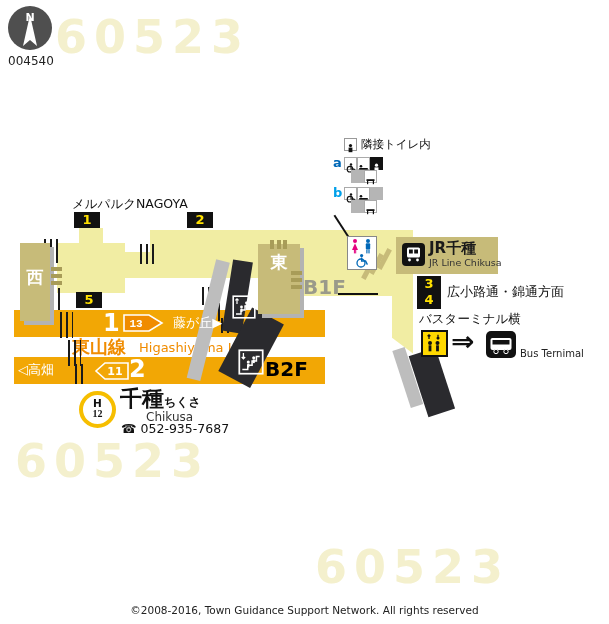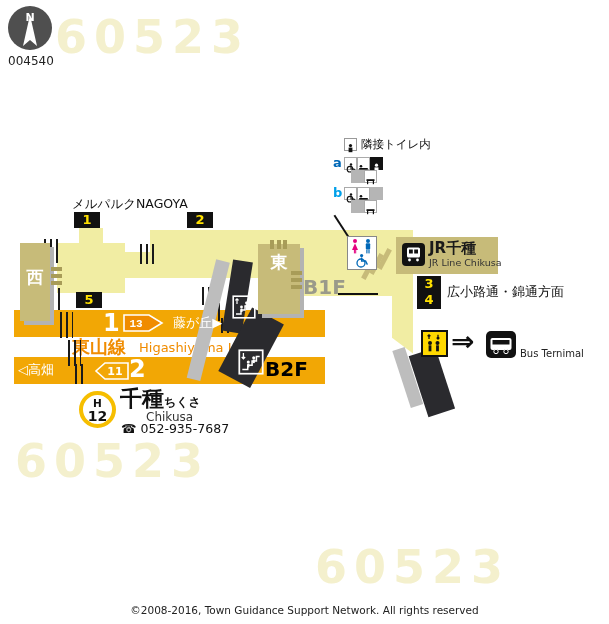--- a/index.html
+++ b/index.html
@@ -104,21 +104,21 @@
   .ca1{left:344px;top:157px;} .ca2{left:357px;top:157px;} .ca3{left:370px;top:157px;}
   .ca4{left:351px;top:170px;} .ca5{left:364px;top:170px;}
   .cb1{left:344px;top:187px;} .cb2{left:357px;top:187px;} .cb3{left:370px;top:187px;}
   .cb4{left:351px;top:200px;} .cb5{left:364px;top:200px;}
   .leader{left:341px;top:213px;width:2px;height:28px;background:#111;transform:rotate(-33deg);z-index:4;}
   .toilet{left:347px;top:236px;width:30px;height:34px;background:#fff;border:1px solid #888;box-sizing:border-box;z-index:5;}
   
   .st-ring{left:79px;top:391px;width:37px;height:37px;border-radius:50%;border:4.5px solid var(--station_ring);
            background:#fff;box-sizing:border-box;text-align:center;z-index:5;}
   .st-letter{font-size:10.5px;font-weight:bold;line-height:1;margin-top:3px;}
-  .st-num{font-size:14px;font-weight:bold;line-height:1;}
+  .st-num{font-size:10px;font-weight:bold;line-height:1;font-family:Liberation Serif, serif;}
   .st-name{left:120px;top:384px;z-index:5;}
   .st-name .big{font-size:22px;font-weight:bold;}
   .st-name .kana{font-size:12px;font-weight:bold;}
   .st-en{left:122px;top:410px;font-size:12px;color:#333;z-index:5;margin-left:24px;}
   .st-tel{left:121px;top:421px;font-size:12.5px;z-index:5;}
   .footer{left:0;top:604px;width:609px;text-align:center;font-size:10.5px;color:#222;z-index:5;}
 </style>
 </head>
 <body>
 
@@ -243,20 +243,21 @@
       <rect x="7" y="6.5" width="3.8" height="4" fill="#111"></rect>
       <rect x="12.2" y="6.5" width="3.8" height="4" fill="#111"></rect>
       <circle cx="7.5" cy="17" r="1.4" fill="#fff"></circle>
         <circle cx="15.5" cy="17" r="1.4" fill="#fff"></circle>
     </svg>
   </div>
   <div class="abs jr-name">JR千種</div>
   <div class="abs jr-en">JR Line Chikusa</div>
   <div class="abs hirokoji">広小路通・錦通方面</div>
 
+  <div class="abs bus-side">バスターミナル横</div>
   <div class="escg besc-gray"></div>
   <div class="escb besc-black"></div>
   <div class="abs bus-badge">
     <svg width="22" height="22" viewBox="0 0 22 22">
       <path d="M6 7 V2.8 M4.6 4.2 L6 2.8 L7.4 4.2" fill="none" stroke="#111" stroke-width="1.3"></path>
       <path d="M15 2.8 V7 M13.6 5.6 L15 7 L16.4 5.6" fill="none" stroke="#111" stroke-width="1.3"></path>
       <circle cx="7" cy="11" r="2" fill="#111"></circle>
         <rect x="5.6" y="13.3" width="2.8" height="6" fill="#111"></rect>
       <circle cx="14.5" cy="11" r="2" fill="#111"></circle>
         <rect x="13.1" y="13.3" width="2.8" height="6" fill="#111"></rect>

